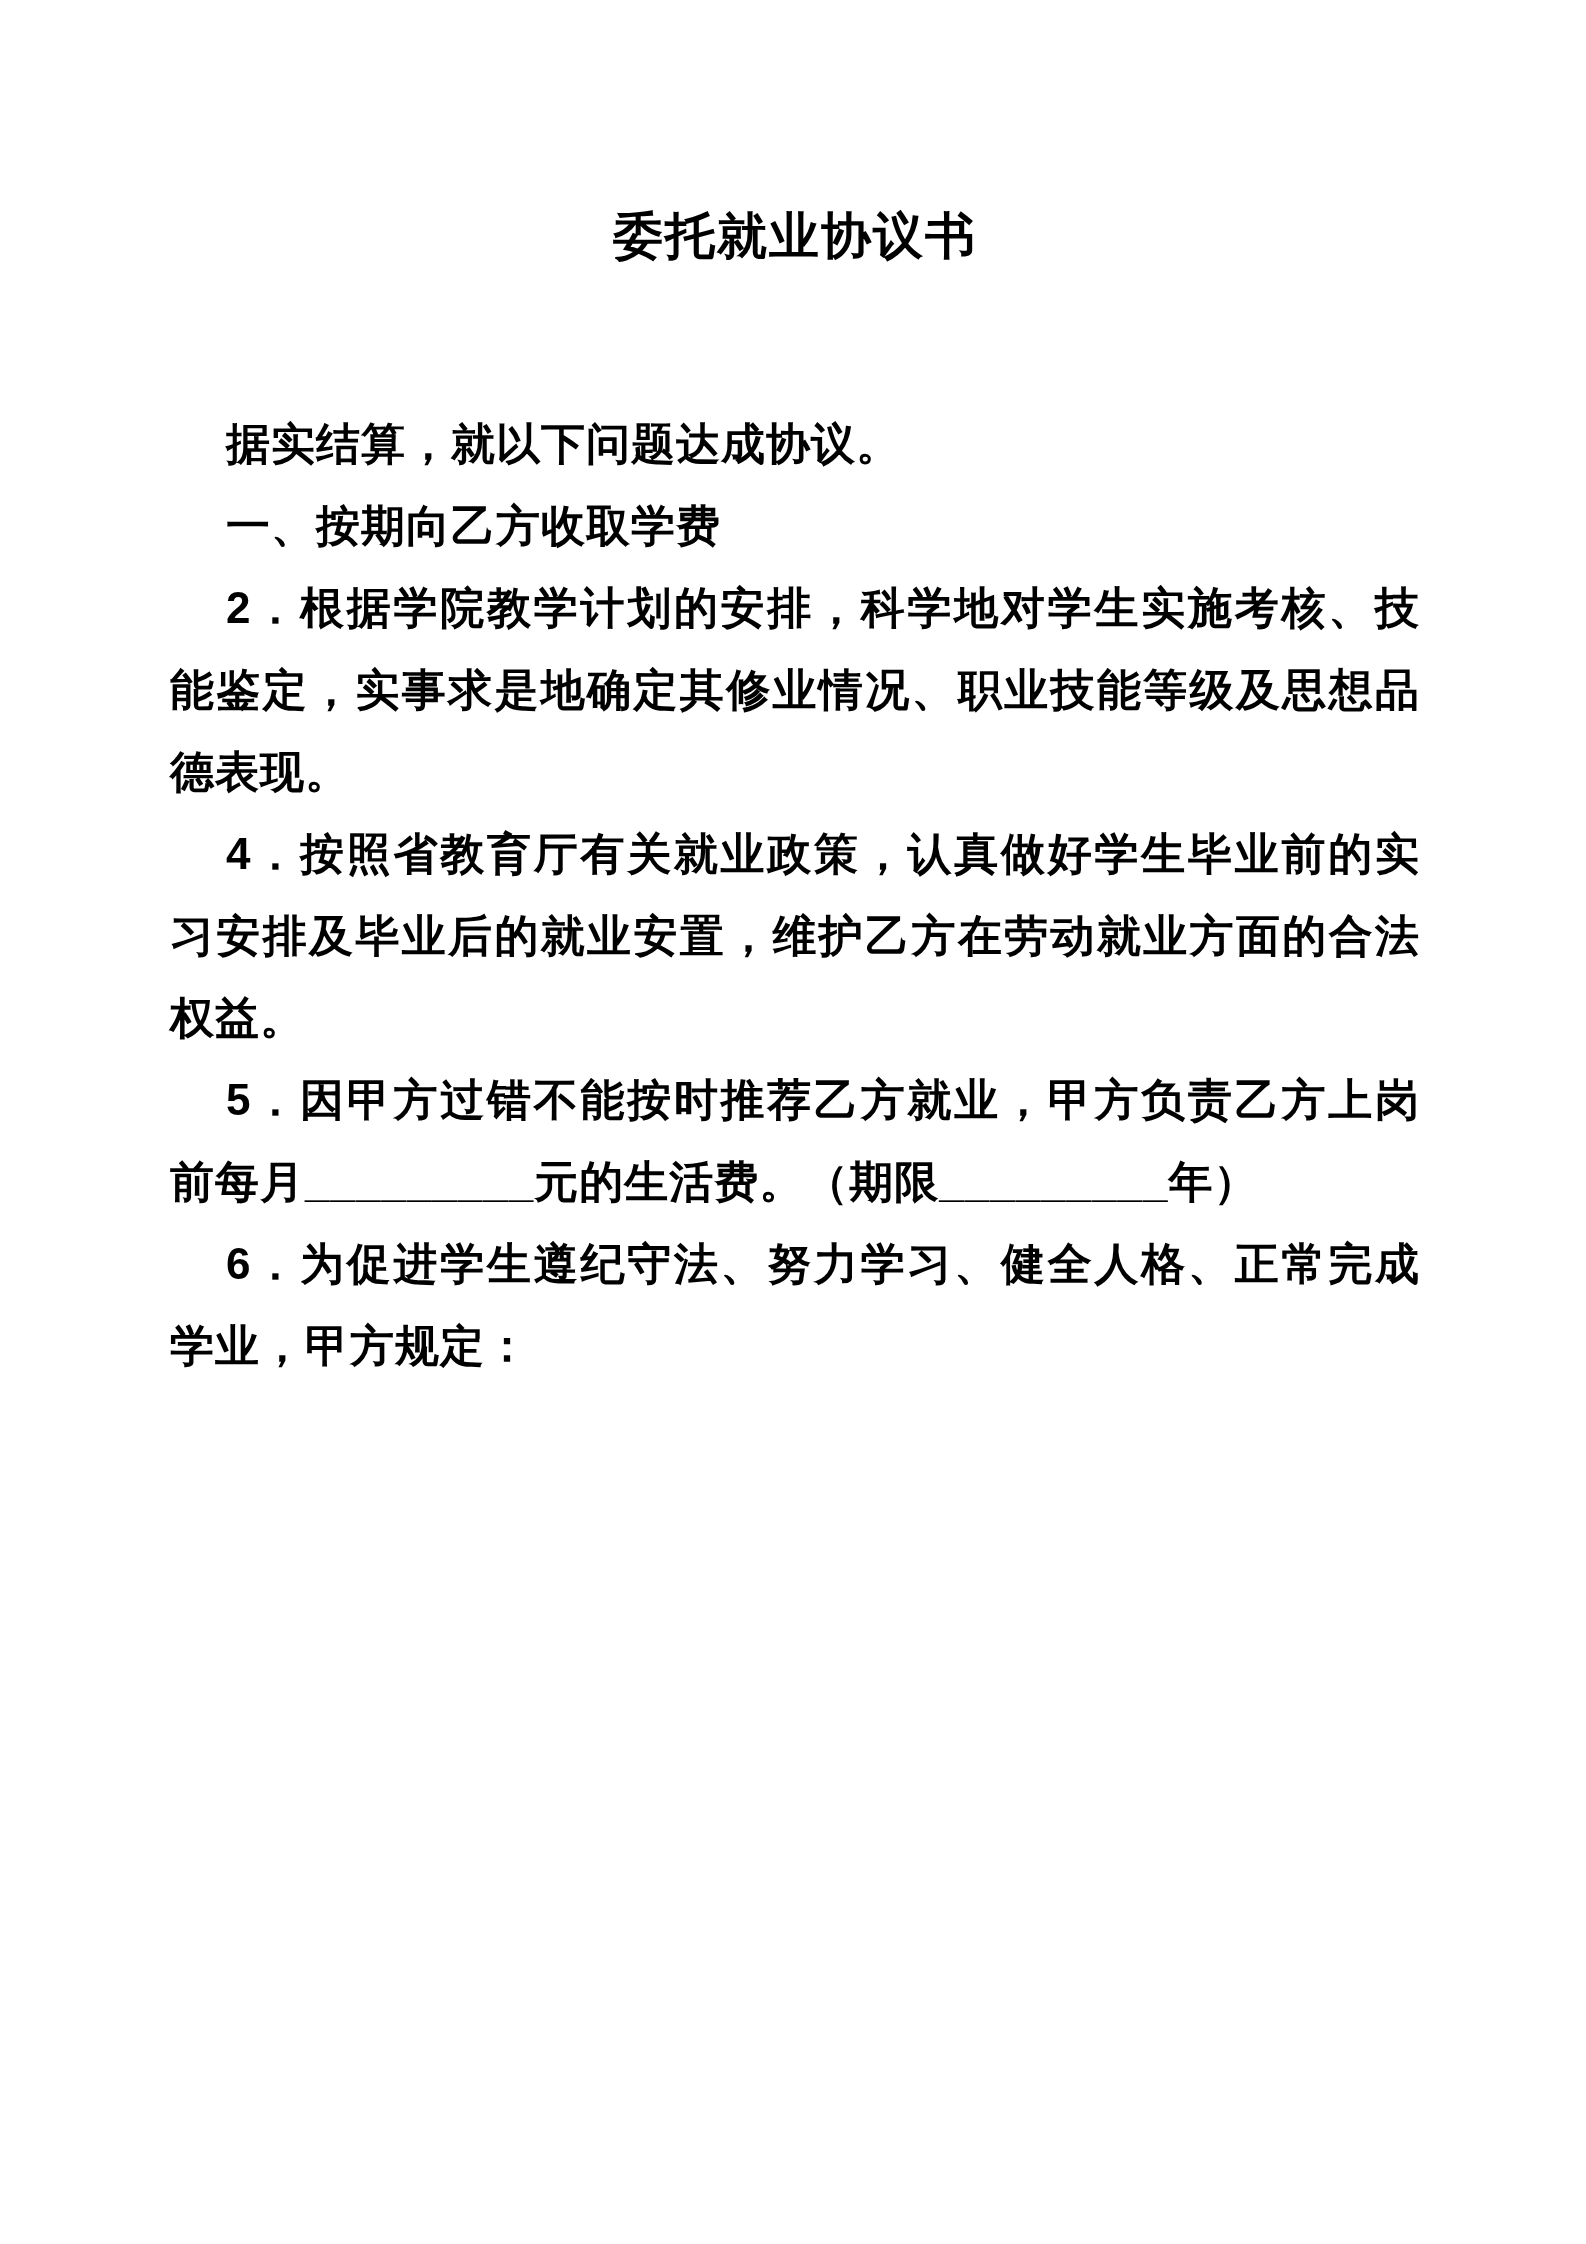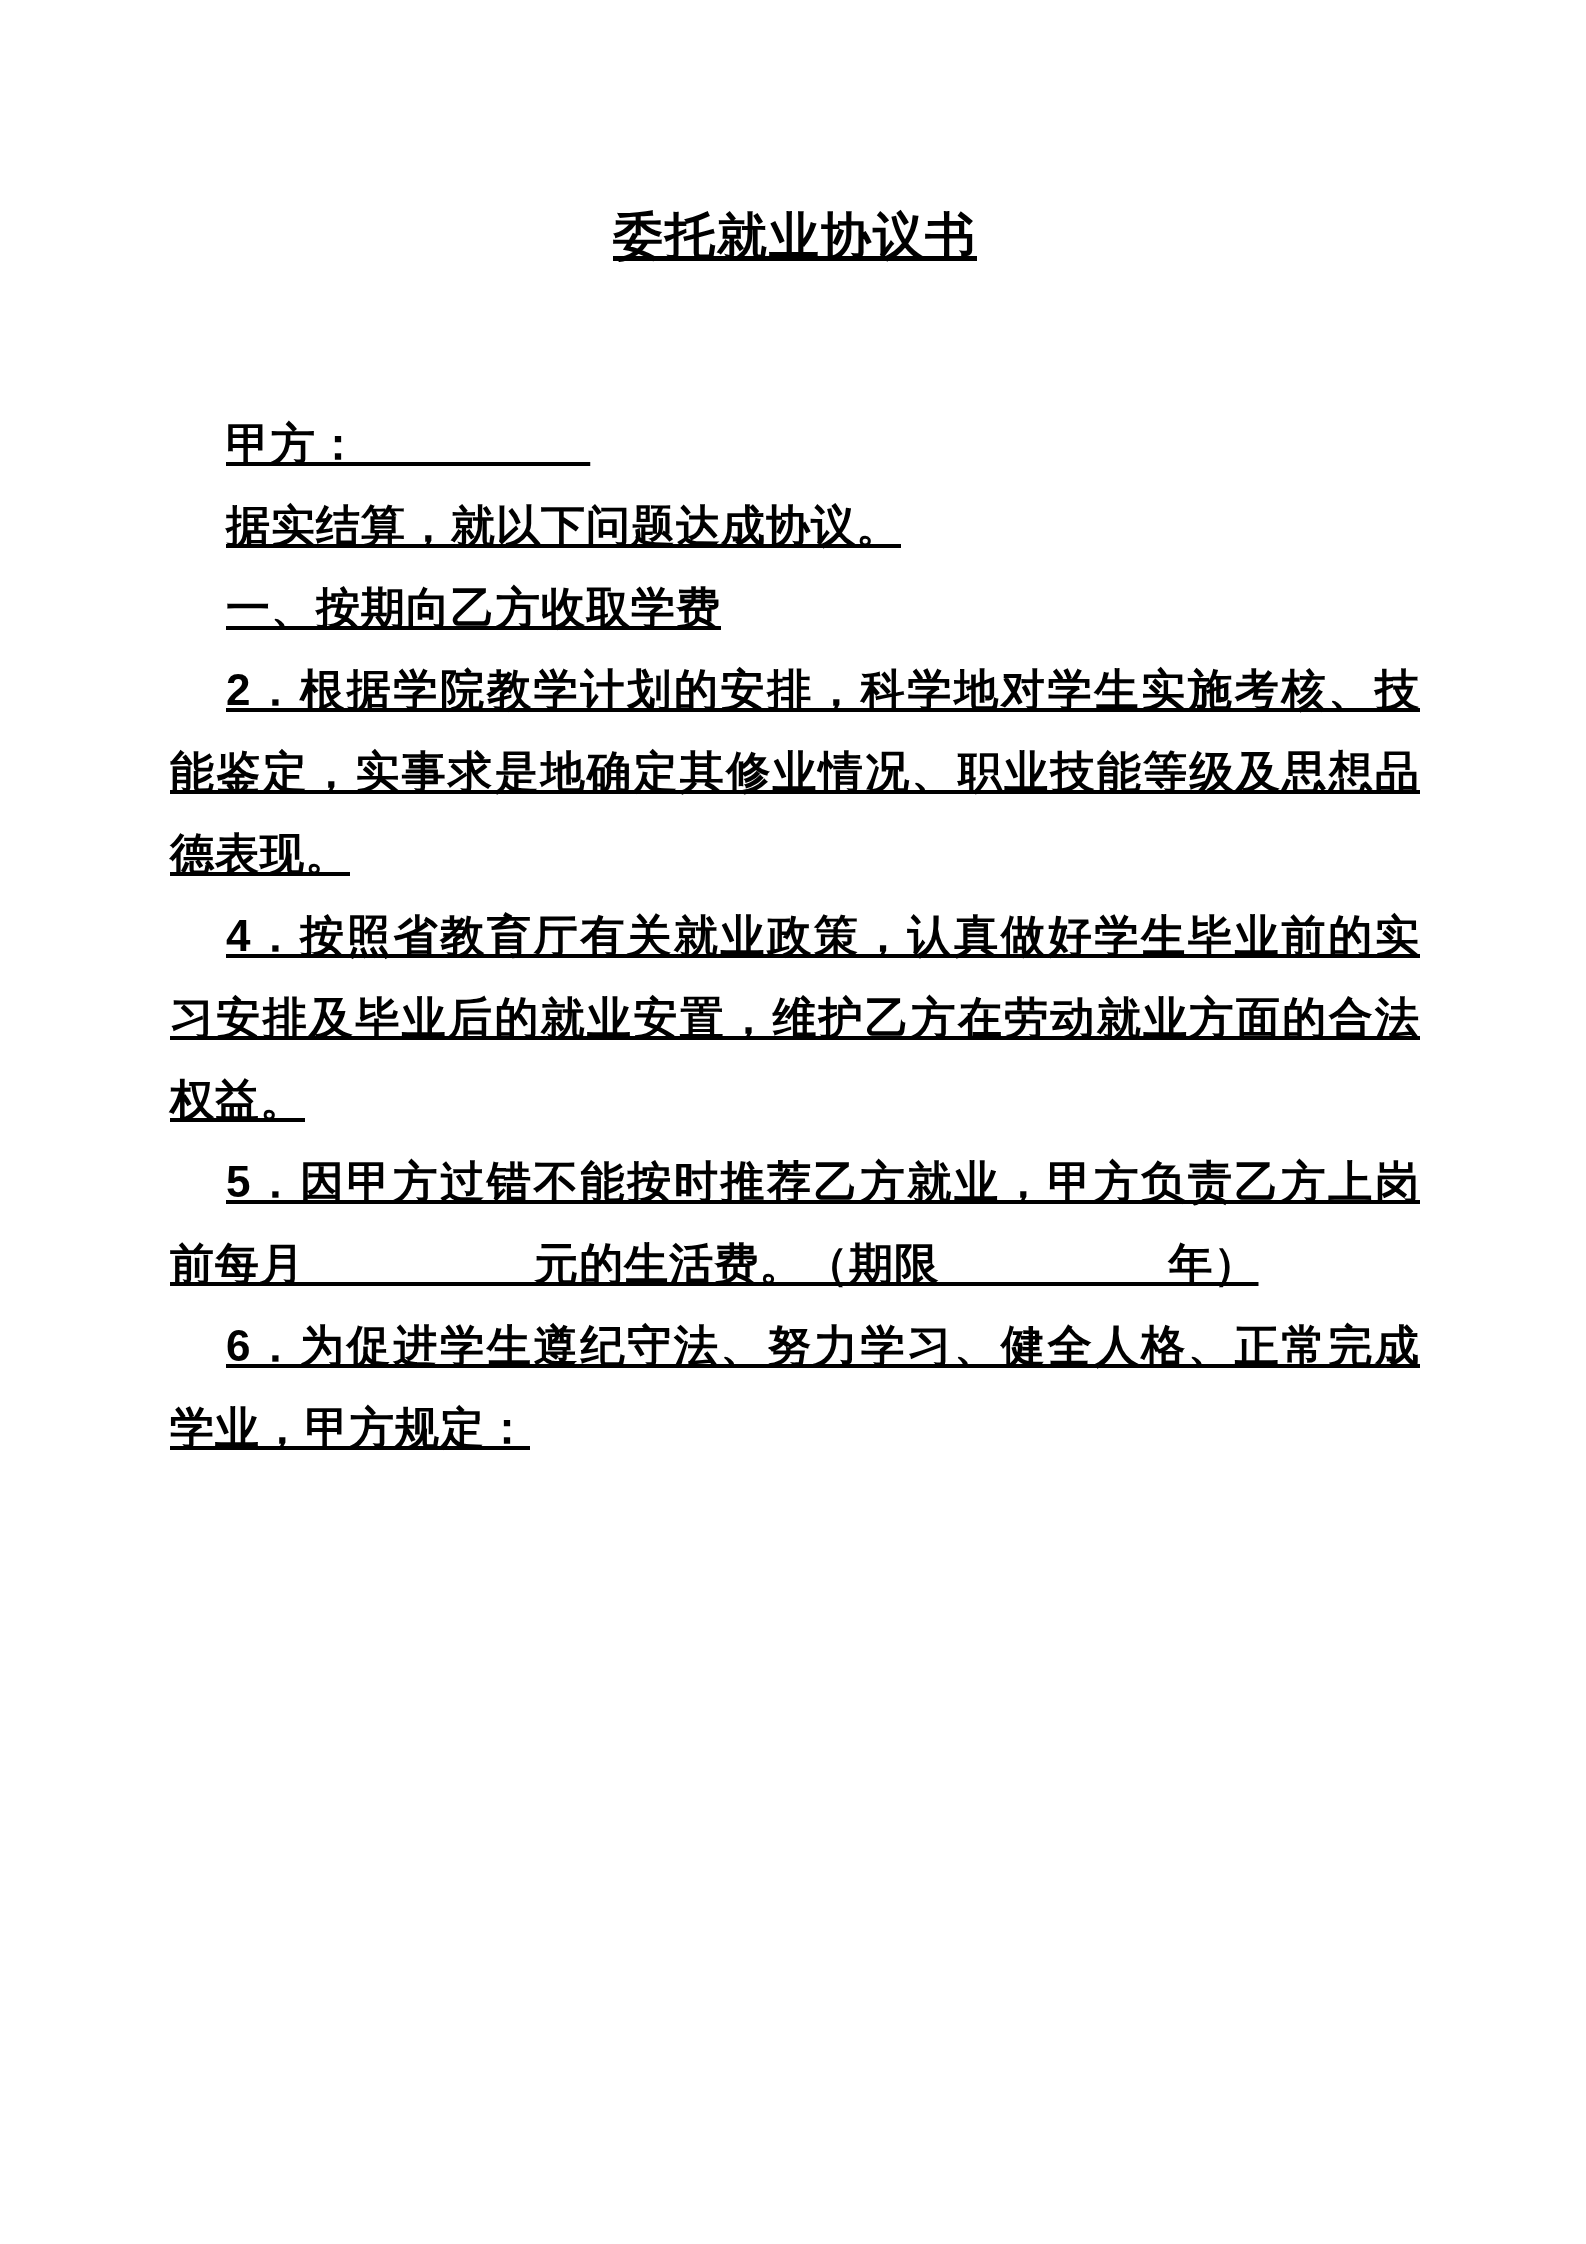--- a/index.html
+++ b/index.html
@@ -12,21 +12,20 @@
     width: 1586px;
     height: 2244px;
     margin: 0 auto;
     background: #ffffff;
     box-sizing: border-box;
     padding: 205px 166px 0 170px;
     font-family: "Liberation Sans", sans-serif;
     font-weight: 700;
     color: #000000;
     overflow: hidden;
-    text-decoration: underline;
   }
   .doc-title {
     margin: 0 0 136px 0;
     font-size: 50px;
     line-height: 62px;
     text-align: center;
     letter-spacing: 2px;
   }
   .para {
     margin: 0;
@@ -37,20 +36,19 @@
     letter-spacing: 1px;
     word-break: break-all;
   }
 </style>
 </head>
 <body>
 
 <div class="page">
   <h1 class="doc-title">委托就业协议书</h1>
 
-  <p class="para">甲方：_________</p>
   <p class="para">据实结算，就以下问题达成协议。</p>
   <p class="para">一、按期向乙方收取学费</p>
   <p class="para">2．根据学院教学计划的安排，科学地对学生实施考核、技能鉴定，实事求是地确定其修业情况、职业技能等级及思想品德表现。</p>
   <p class="para">4．按照省教育厅有关就业政策，认真做好学生毕业前的实习安排及毕业后的就业安置，维护乙方在劳动就业方面的合法权益。</p>
   <p class="para">5．因甲方过错不能按时推荐乙方就业，甲方负责乙方上岗前每月_________元的生活费。（期限_________年）</p>
   <p class="para">6．为促进学生遵纪守法、努力学习、健全人格、正常完成学业，甲方规定：</p>
 </div>
 
 </body></html>

